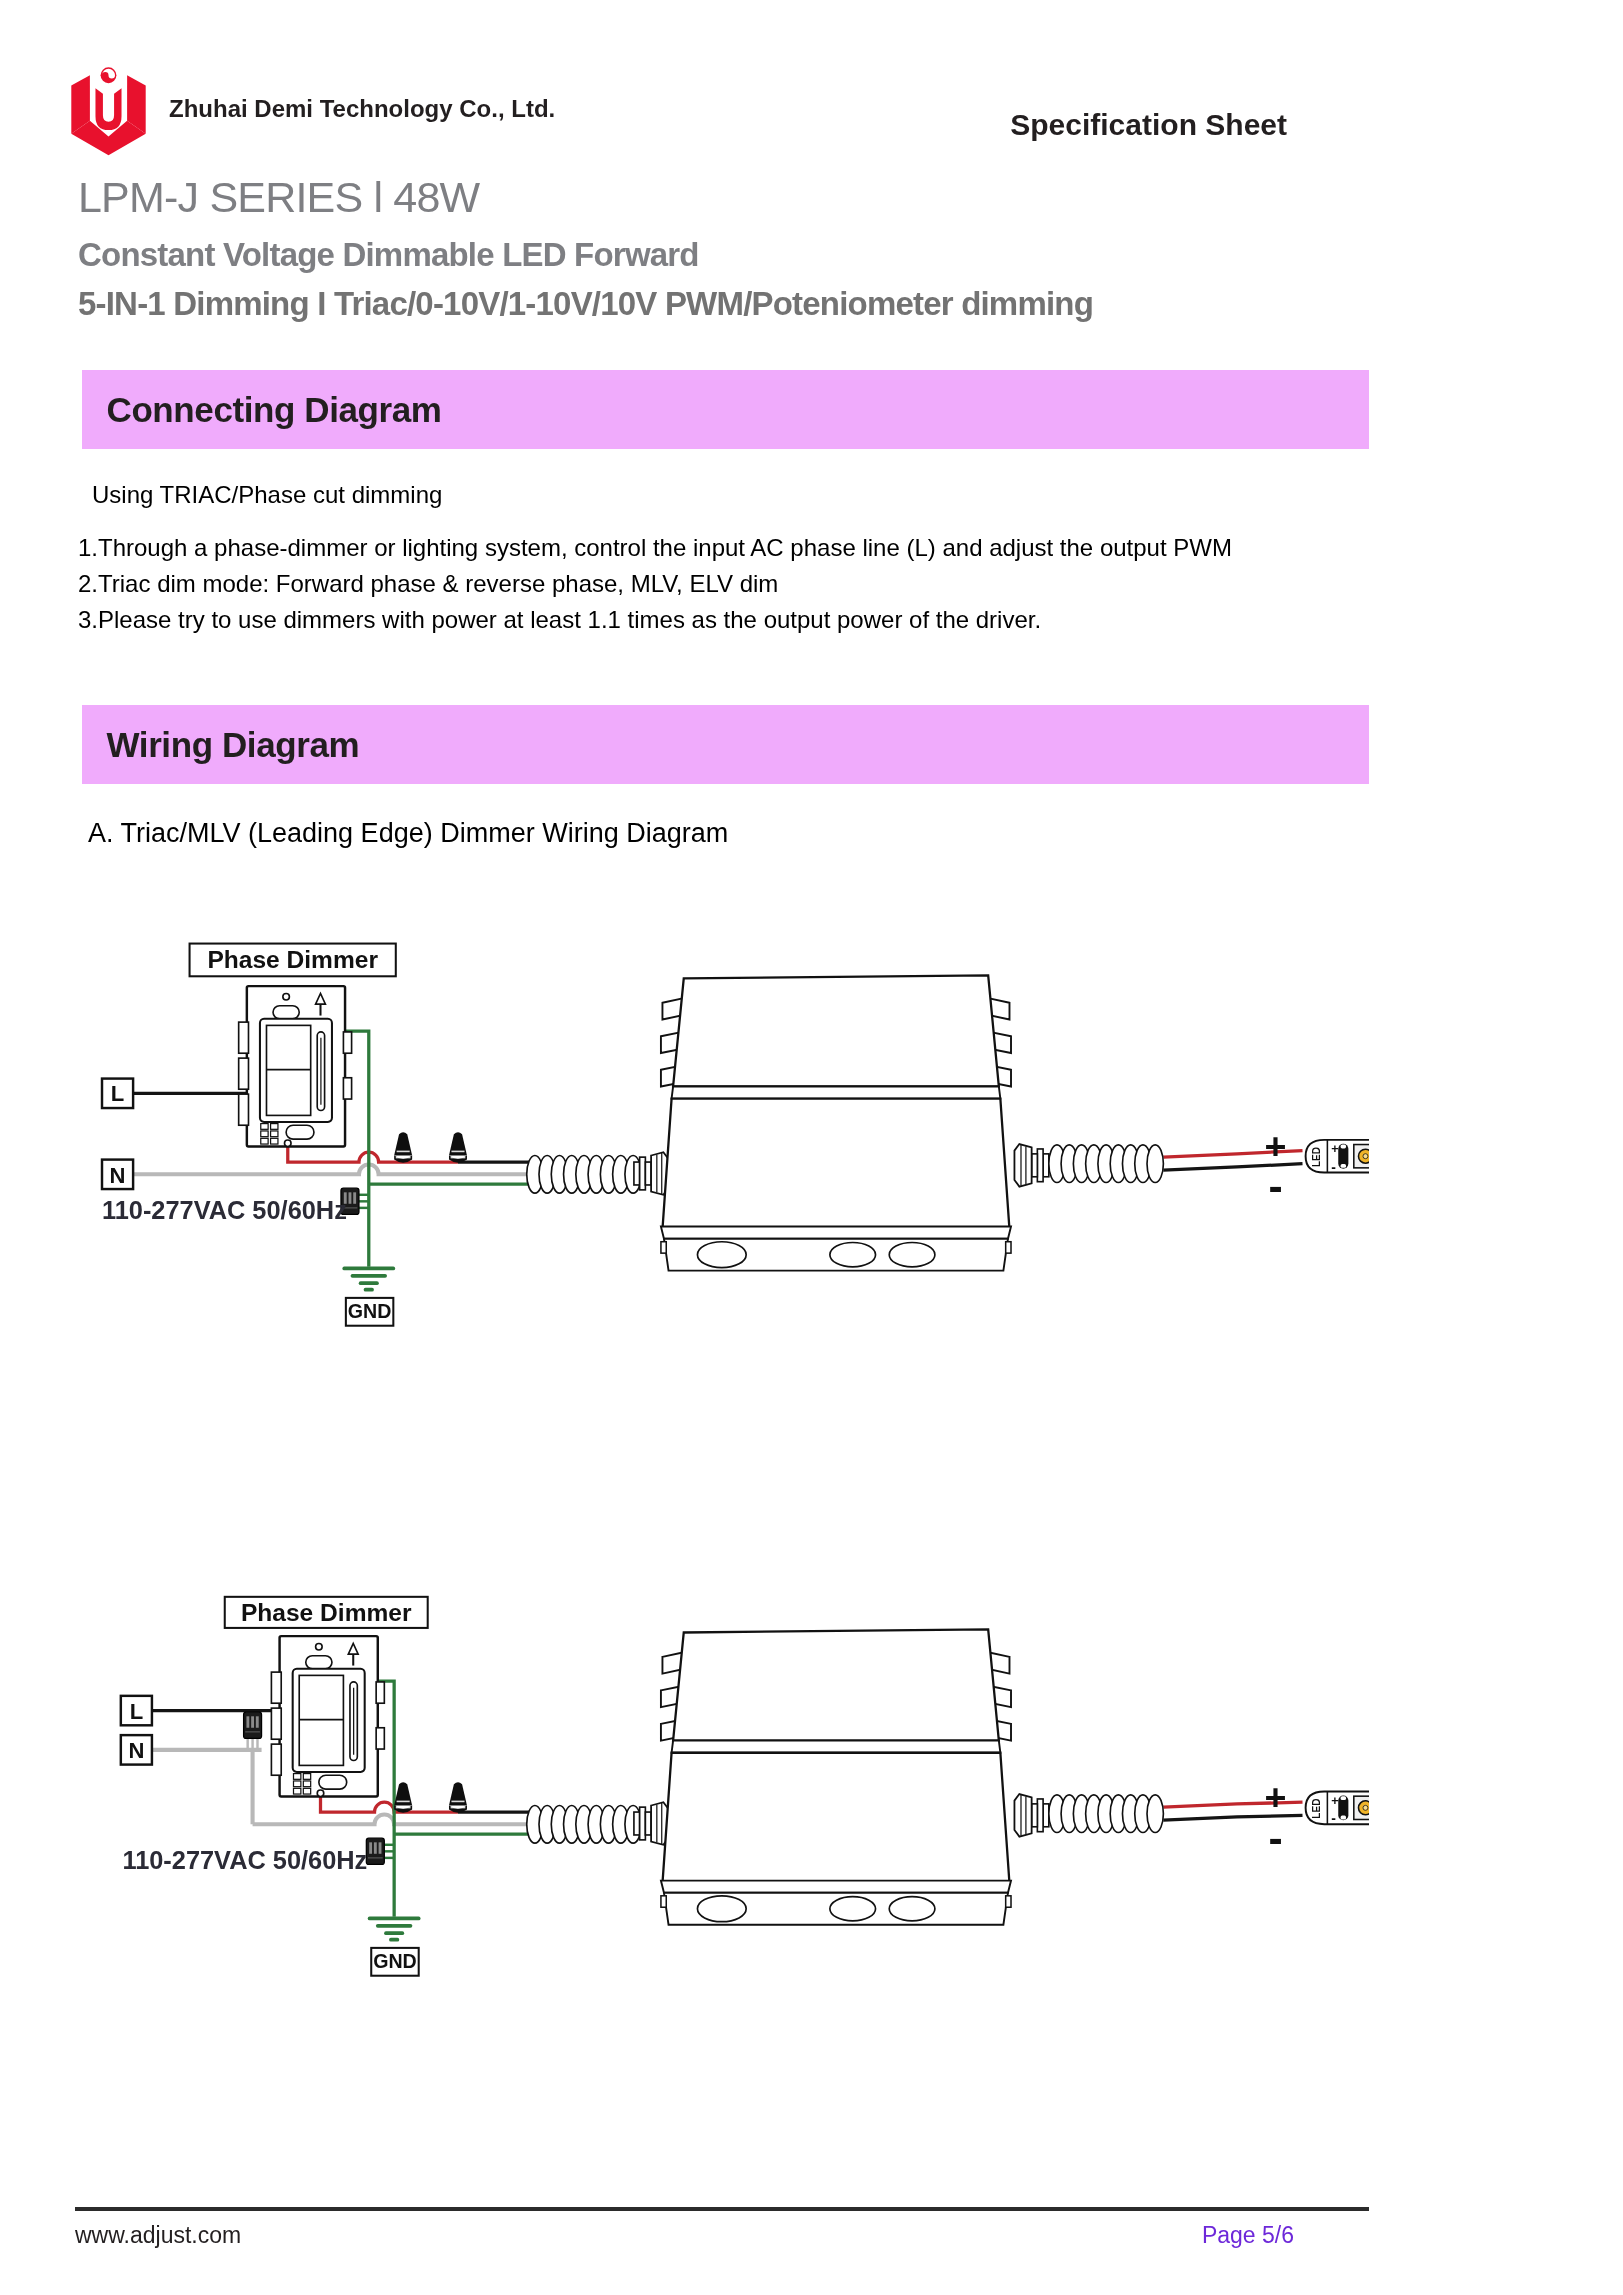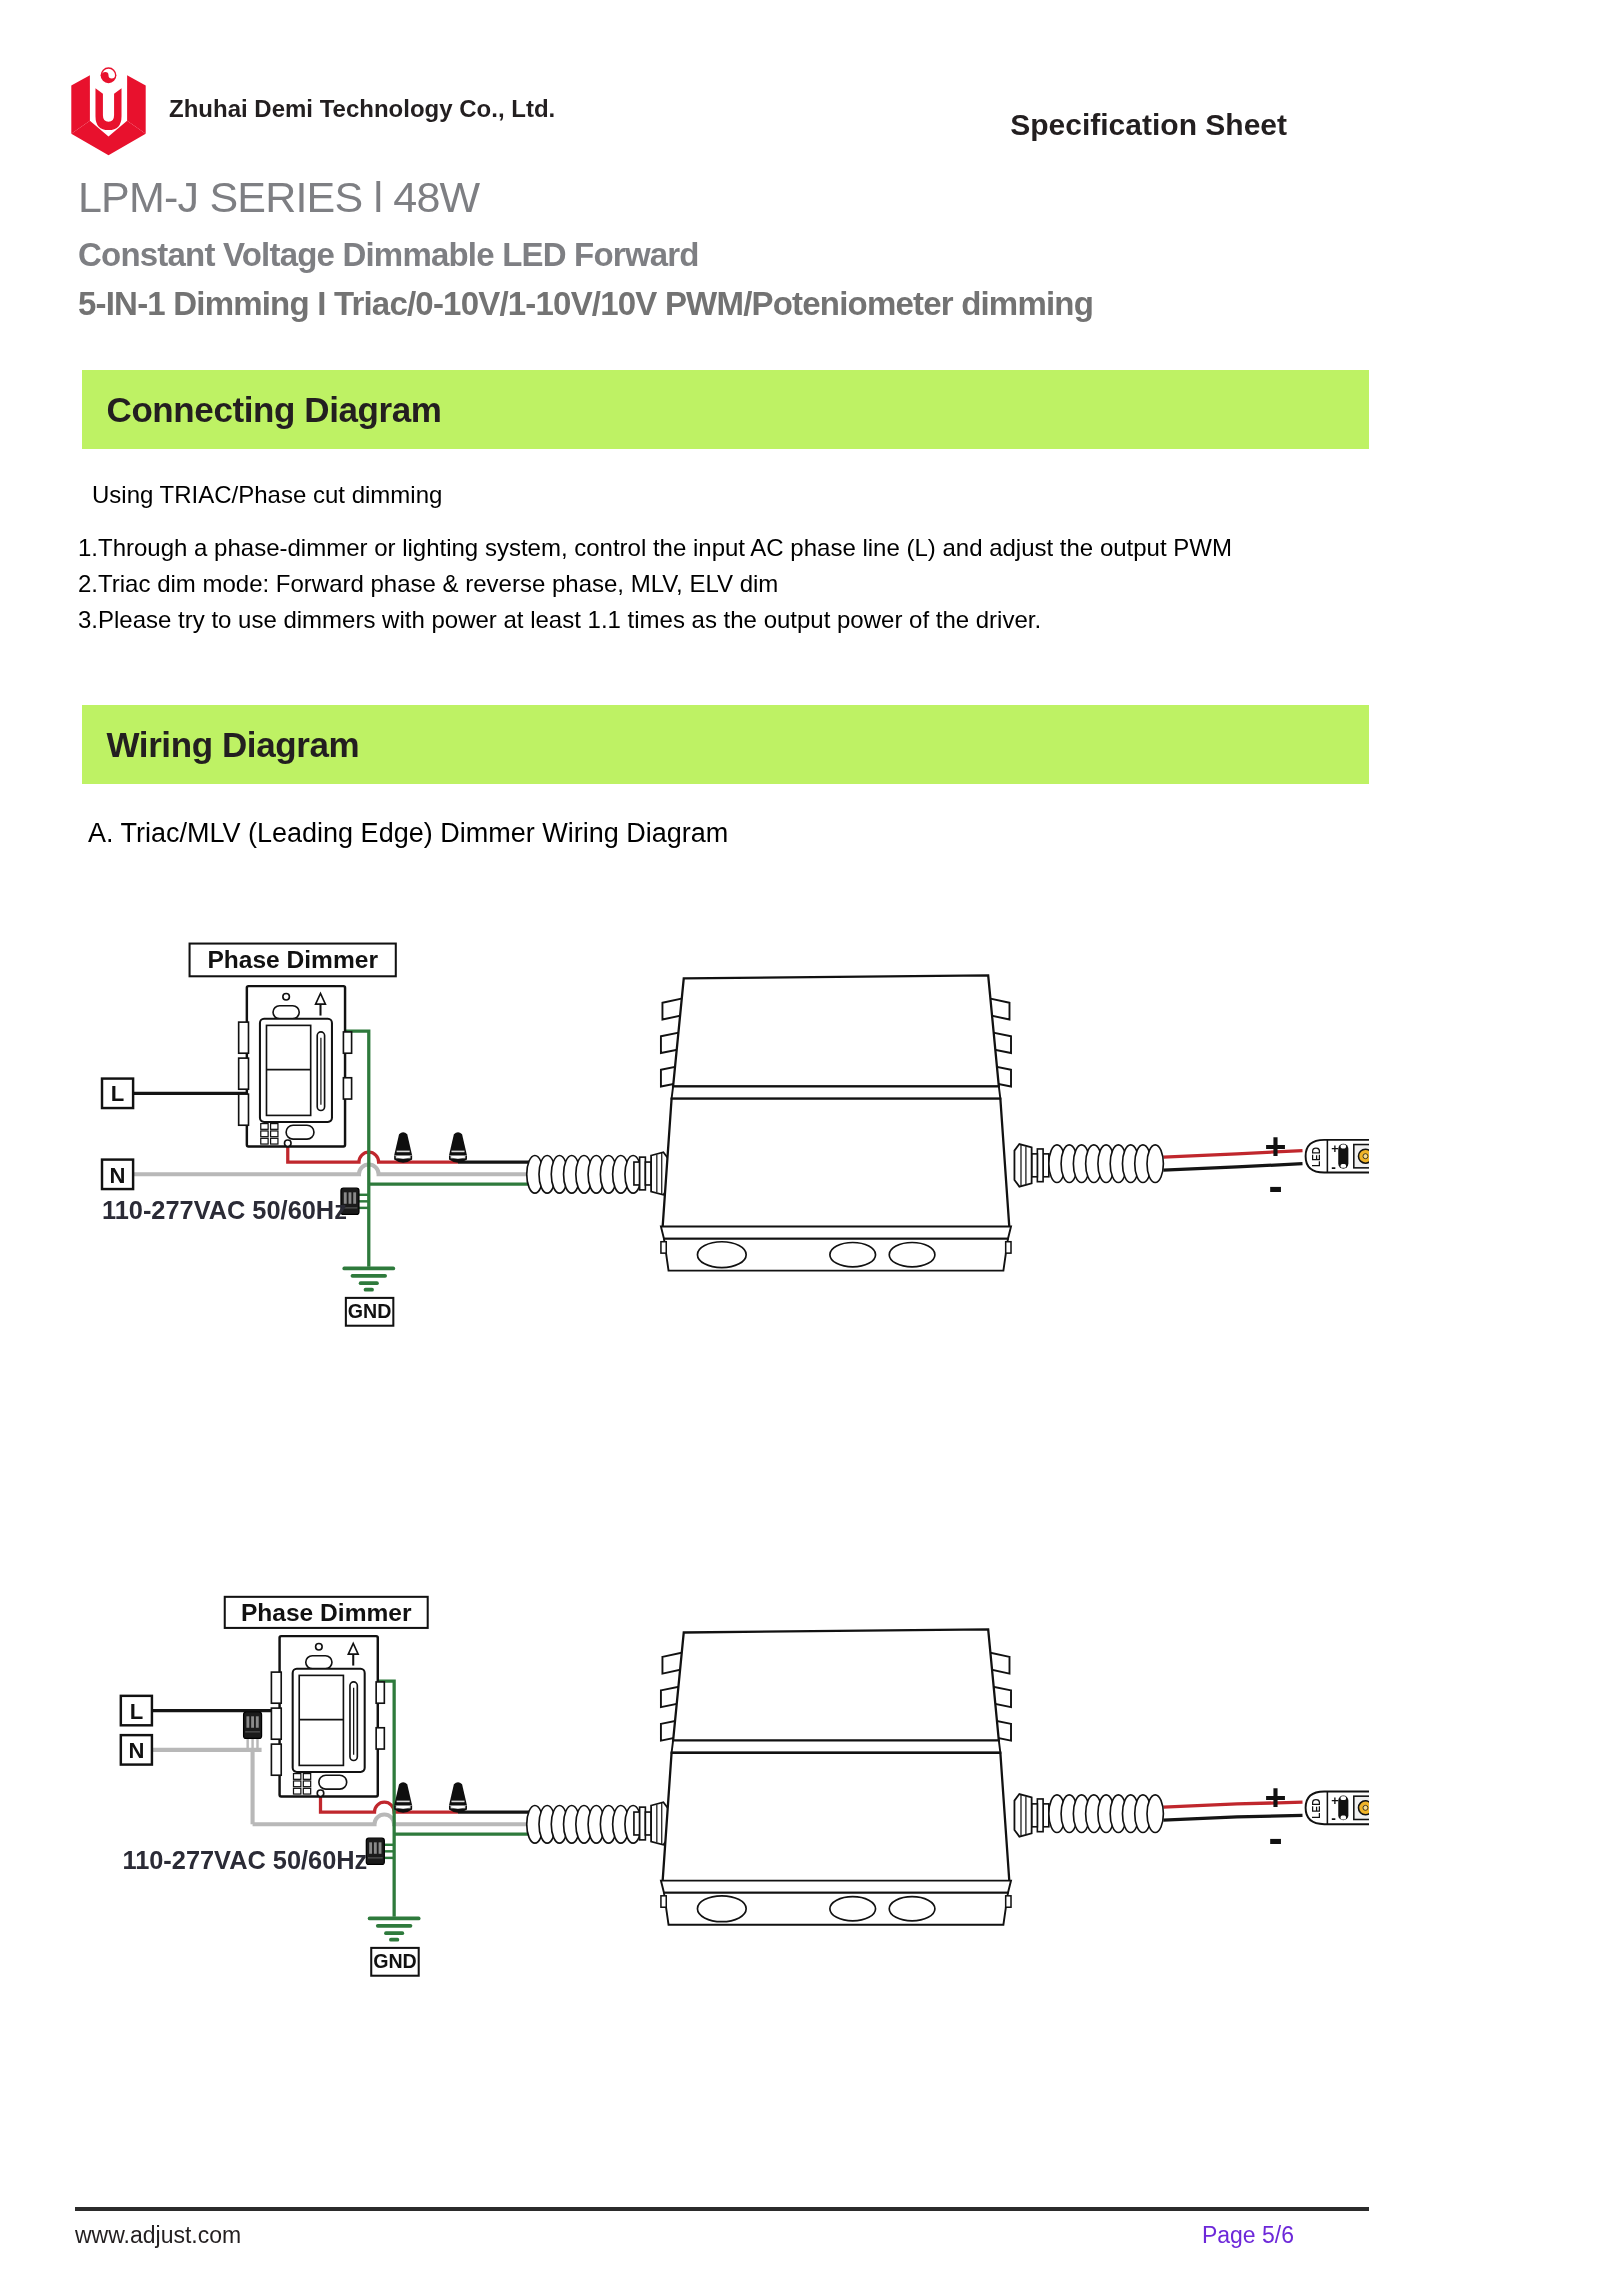--- a/index.html
+++ b/index.html
@@ -32,21 +32,21 @@
     font-size:33px;font-weight:bold;color:#7e7f83;
     letter-spacing:-0.8px;
   }
   .subtitle2{
     left:78px;top:285px;
     font-size:33px;font-weight:bold;color:#737373;
     letter-spacing:-0.8px;
   }
   .section-bar{
     left:82px;width:1459px;height:79px;
-    background:#bef264;
+    background:#f0abfc;
     display:flex;align-items:center;
     padding-left:24.5px;box-sizing:border-box;
   }
   .section-bar .t{
     font-size:35px;font-weight:bold;color:#231f20;letter-spacing:-0.4px;
   }
   #bar-connecting{top:370px;}
   #bar-wiring{top:705px;}
   .intro-line{
     left:92px;top:481px;

